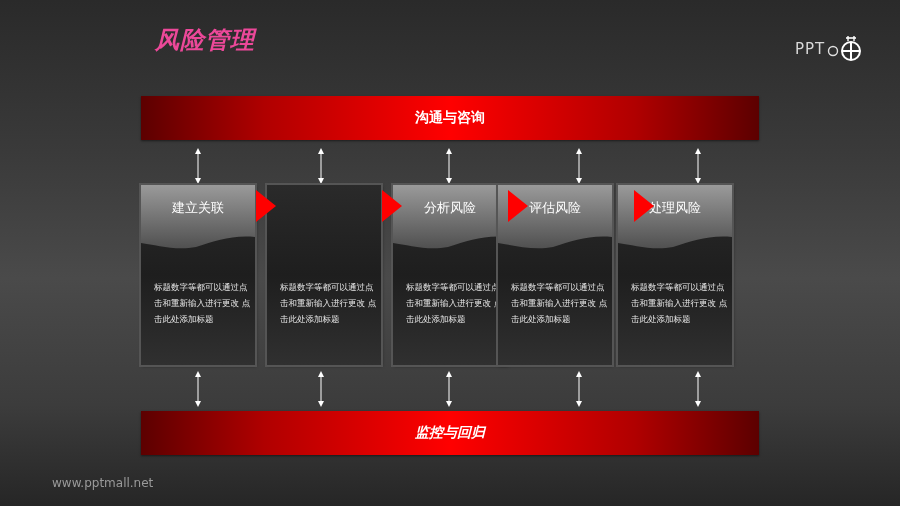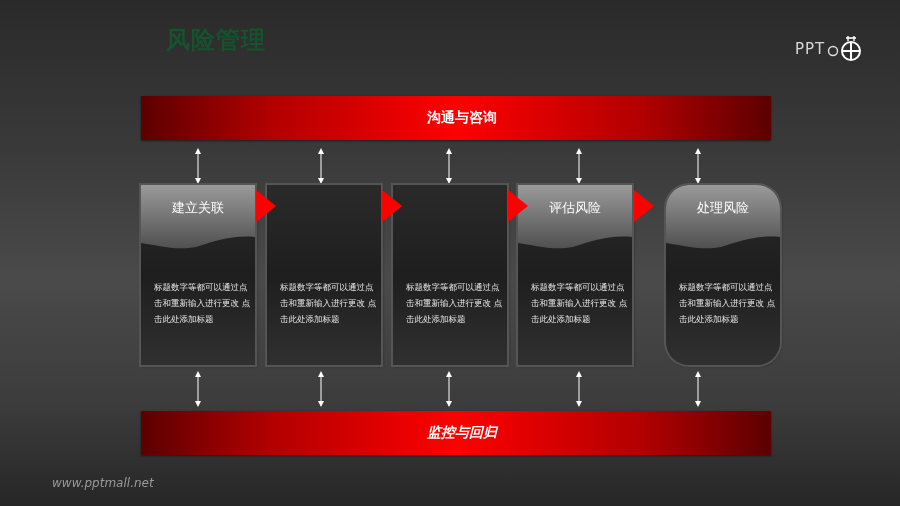--- a/index.html
+++ b/index.html
@@ -2,39 +2,38 @@
 <html><head>
 <meta charset="utf-8">
 <style>
   html, body { margin: 0; padding: 0; }
   body {
     width: 900px; height: 506px; overflow: hidden; position: relative;
     background: linear-gradient(to bottom, #2a2a2a 0%, #3a3a3a 30%, #4a4a4a 55%, #3c3c3c 80%, #262626 100%);
     font-family: "DejaVu Sans", "Liberation Sans", sans-serif;
   }
   .title {
-    position: absolute; left: 166px; top: 24px;
-    color: #14532d; font-size: 24px; font-weight: bold; letter-spacing: 1px;
+    position: absolute; left: 155px; top: 24px;
+    color: #ec4899; font-size: 24px; font-weight: bold; letter-spacing: 1px; font-style: italic;
   }
   .logo {
     position: absolute; left: 795px; top: 33px; width: 80px; height: 32px;
     display: flex; align-items: center;
   }
   .logo-text {
     color: #d8d8d8; font-size: 15px; letter-spacing: 1px;
     font-family: "DejaVu Sans", sans-serif; font-weight: normal; text-align: right;
   }
   .logo svg { margin-left: 2px; }
   .bar {
     position: absolute; left: 141px; width: 618px; height: 44px;
     background: linear-gradient(to right, #5c0000 0%, #b00000 20%, #ff0000 50%, #b00000 80%, #5c0000 100%);
     display: flex; align-items: center; justify-content: center;
     color: #ffffff; font-size: 14px; font-weight: bold;
     box-shadow: 0 1px 2px rgba(0,0,0,0.5);
-    padding-left: 12px;
   }
   .bar-top { top: 96px; }
   .bar-bottom { top: 411px; font-style: italic; }
   .card {
     position: absolute; top: 185px; width: 114px; height: 180px;
     background: linear-gradient(to bottom, #2a2a2a 0%, #1e1e1e 50%, #303030 100%);
     box-shadow: 0 0 0 2px #555, 1px 1px 3px rgba(0,0,0,0.6);
     overflow: hidden;
   }
   .card-head {
@@ -51,21 +50,21 @@
     word-break: break-all;
   }
   .pointer {
     position: absolute; top: 190px; width: 0; height: 0;
     border-top: 16px solid transparent; border-bottom: 16px solid transparent;
     border-left: 20px solid #ff0000;
   }
   .dbl-arrow { position: absolute; width: 10px; }
   .footer {
     position: absolute; left: 52px; top: 476px;
-    color: #9a9a9a; font-size: 12px; font-style: italic;
+    color: #9a9a9a; font-size: 12px;
   }
 </style>
 </head>
 <body>
 
 <div class="title">风险管理</div>
 
 <div class="logo">
   <span class="logo-text">PPT</span>
   <svg width="36" height="28" viewBox="0 0 36 28">
@@ -123,40 +122,52 @@
     <div class="card-title">建立关联</div>
   </div>
   <div class="card-body">标题数字等都可以通过点击和重新输入进行更改 点击此处添加标题</div>
 </div>
 
 <div class="card" style="left:267px;">
   <div class="card-body">标题数字等都可以通过点击和重新输入进行更改 点击此处添加标题</div>
 </div>
 
 <div class="card" style="left:393px;">
-  <div class="card-body">标题数字等都可以通过点击和重新输入进行更改 点击此处添加标题</div>
-</div>
-
-<div class="card" style="left:518px;">
+  <div class="card-head">
+    <svg width="114" height="64" viewBox="0 0 114 64">
+      <defs>
+          <linearGradient id="hg2" x1="0" y1="0" x2="0" y2="1">
+            <stop offset="0" stop-color="#9a9a9a"></stop>
+            <stop offset="1" stop-color="#505050"></stop>
+          </linearGradient>
+        </defs>
+      <path d="M0,0 H114 V52 C90,50 75,56 55,62 C35,66 15,60 0,58 Z" fill="url(#hg2)"></path>
+    </svg>
+    <div class="card-title">分析风险</div>
+  </div>
+  <div class="card-body">标题数字等都可以通过点击和重新输入进行更改 点击此处添加标题</div>
+</div>
+
+<div class="card" style="left:498px;">
   <div class="card-head">
     <svg width="114" height="64" viewBox="0 0 114 64">
       <defs>
           <linearGradient id="hg3" x1="0" y1="0" x2="0" y2="1">
             <stop offset="0" stop-color="#9a9a9a"></stop>
             <stop offset="1" stop-color="#505050"></stop>
           </linearGradient>
         </defs>
       <path d="M0,0 H114 V52 C90,50 75,56 55,62 C35,66 15,60 0,58 Z" fill="url(#hg3)"></path>
     </svg>
     <div class="card-title">评估风险</div>
   </div>
   <div class="card-body">标题数字等都可以通过点击和重新输入进行更改 点击此处添加标题</div>
 </div>
 
-<div class="card" style="left:666px;border-radius:23px;">
+<div class="card" style="left:618px;">
   <div class="card-head">
     <svg width="114" height="64" viewBox="0 0 114 64">
       <defs>
           <linearGradient id="hg4" x1="0" y1="0" x2="0" y2="1">
             <stop offset="0" stop-color="#9a9a9a"></stop>
             <stop offset="1" stop-color="#505050"></stop>
           </linearGradient>
         </defs>
       <path d="M0,0 H114 V52 C90,50 75,56 55,62 C35,66 15,60 0,58 Z" fill="url(#hg4)"></path>
     </svg>

